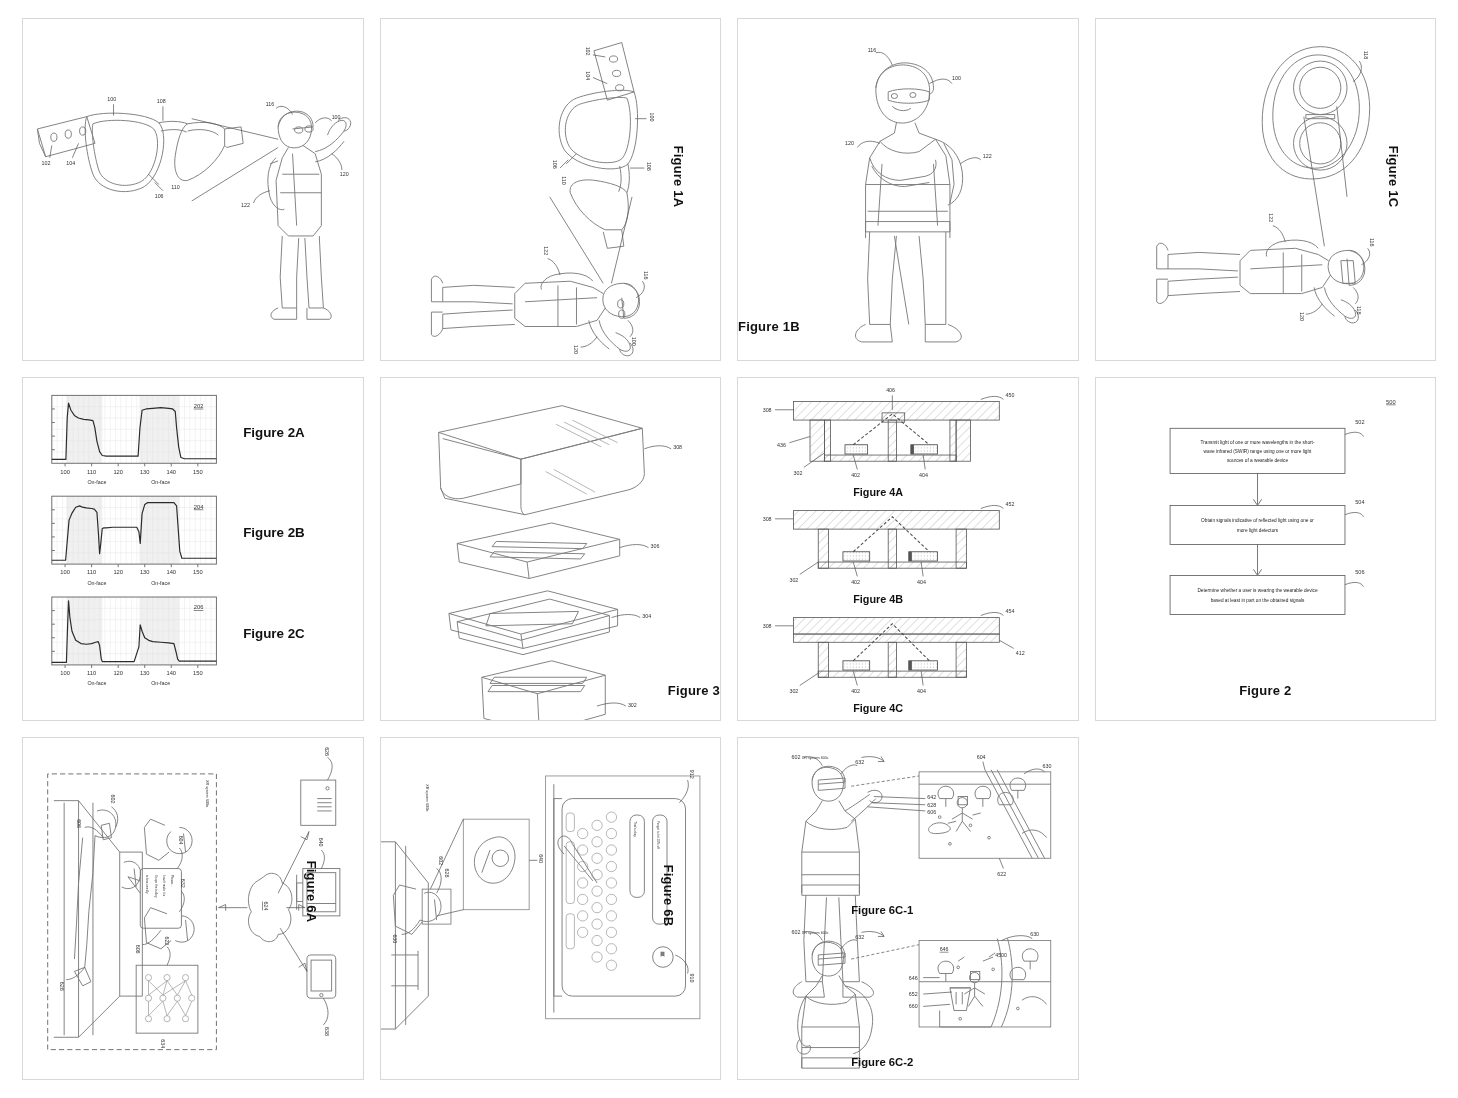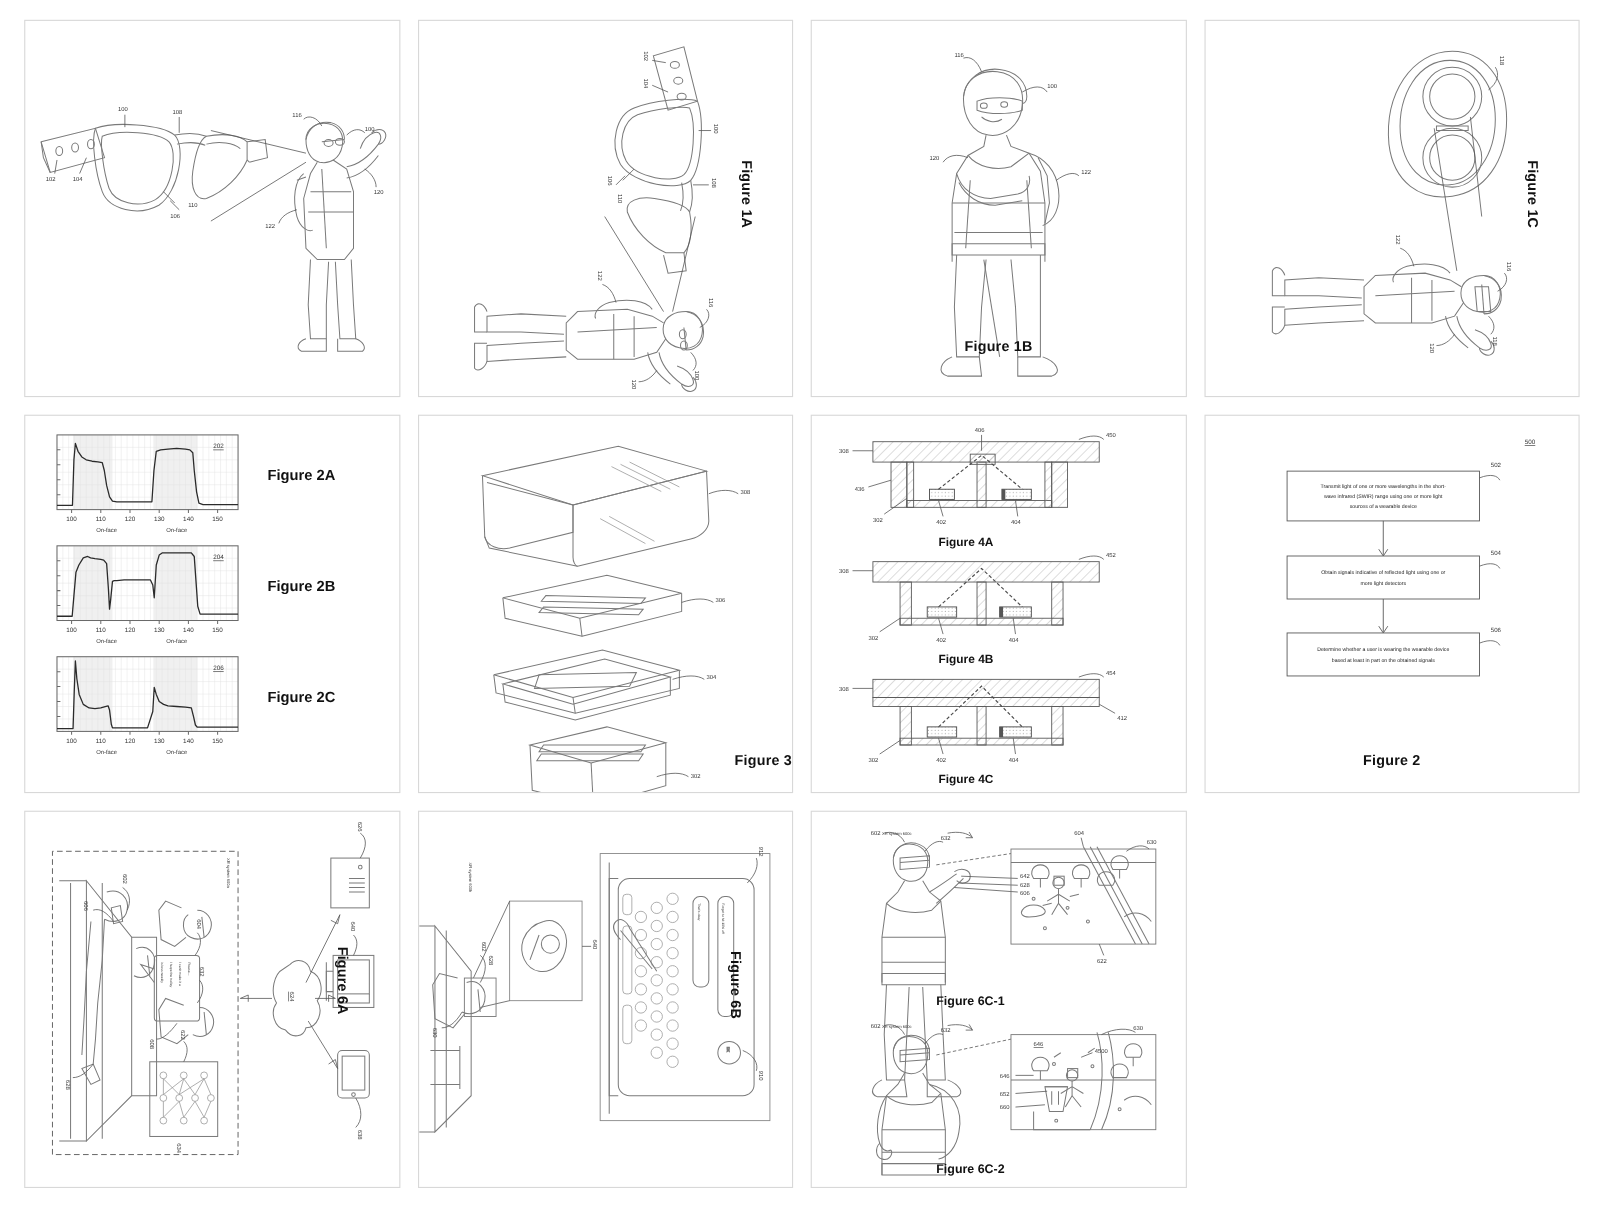--- a/index.html
+++ b/index.html
@@ -262,21 +262,21 @@
         <path d="M150 44 C146 34, 140 30, 134 32"></path>
         <path d="M186 62 C196 56, 204 56, 208 62"></path>
         <path d="M138 120 C128 116, 120 118, 116 124"></path>
         <path d="M216 140 C224 134, 232 132, 236 136"></path>
       </g>
       <text class="refnum" x="126" y="31">116</text>
       <text class="refnum" x="208" y="58">100</text>
       <text class="refnum" x="104" y="122">120</text>
       <text class="refnum" x="238" y="134">122</text>
     </svg>
-    <div class="fig-caption" style="left:0;right:0;text-align:center;bottom:38px;">Figure 1B</div>
+    <div class="fig-caption" style="left:0;right:0;text-align:left;bottom:26px;">Figure 1B</div>
   </div>
 
   <div class="panel">
     <svg viewBox="0 0 330 330" width="100%" height="100%">
       <g transform="rotate(90 165 165)">
 
         <g class="ln">
           <path d="M26 112 C26 84, 50 64, 86 64 C124 64, 150 84, 154 112 C158 140, 142 164, 108 168 C64 172, 26 148, 26 112 Z" transform="translate(0,0)"></path>
           <path d="M34 114 C34 90, 56 74, 86 74 C118 74, 142 92, 144 114 C146 138, 128 156, 98 158 C64 160, 34 142, 34 114 Z"></path>
           <circle cx="66" cy="112" r="26"></circle>

